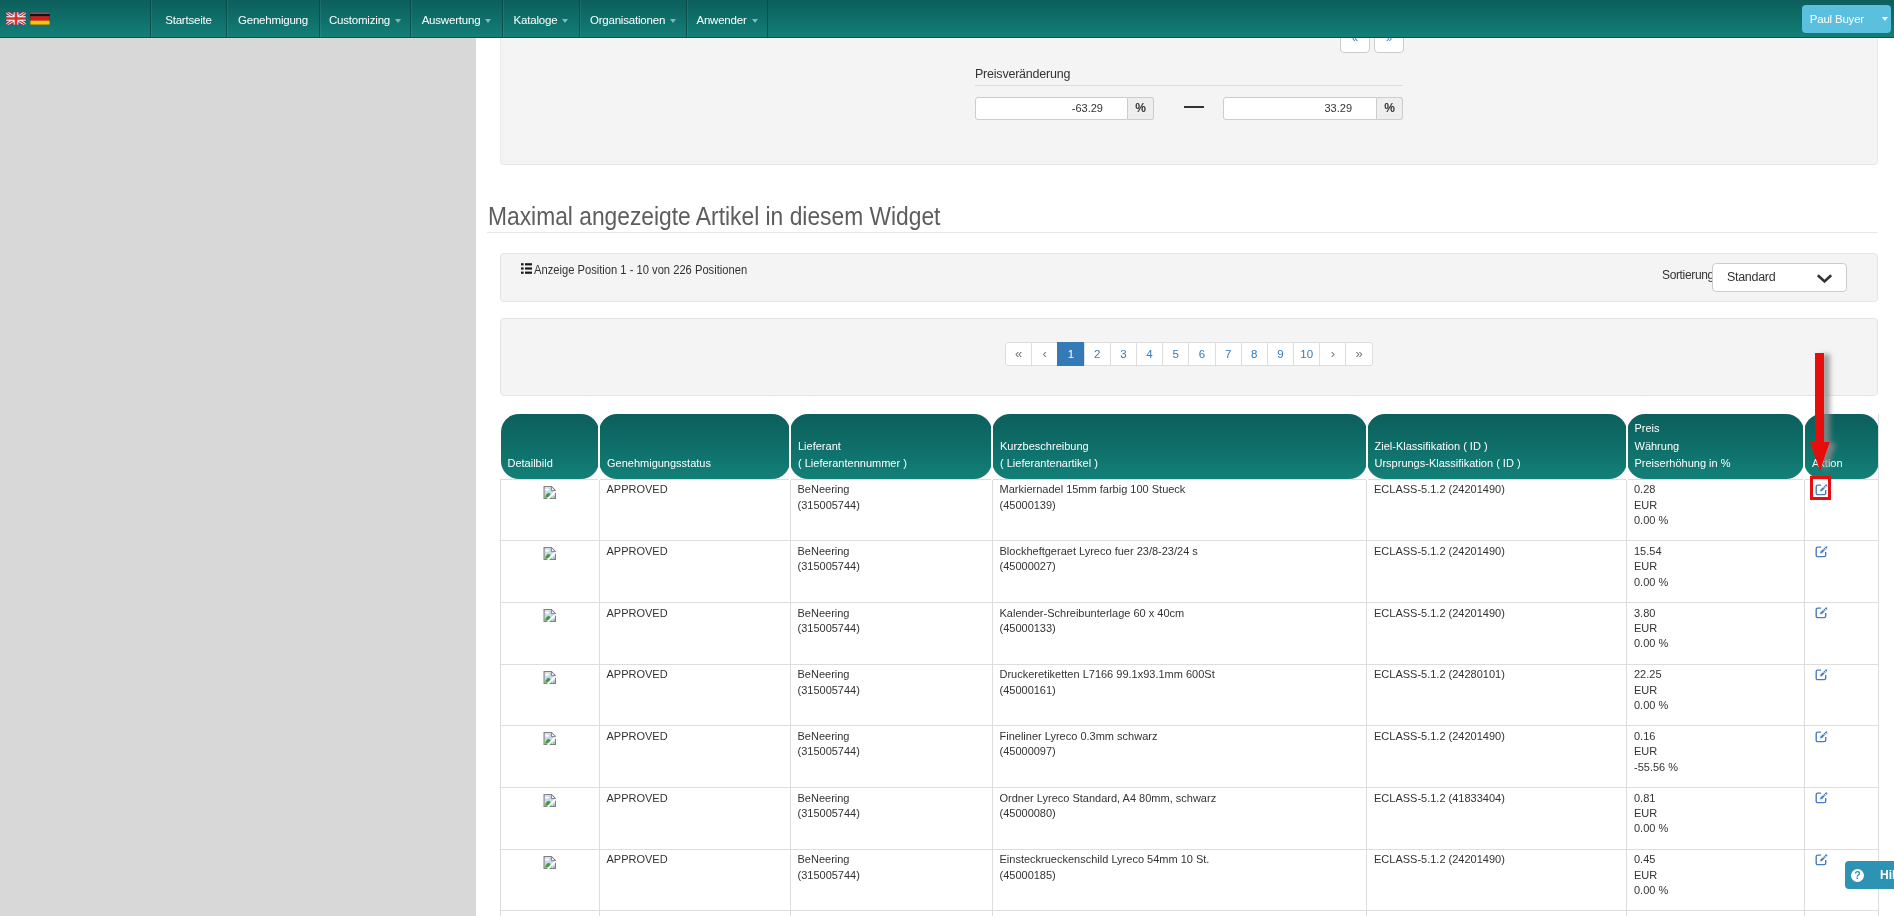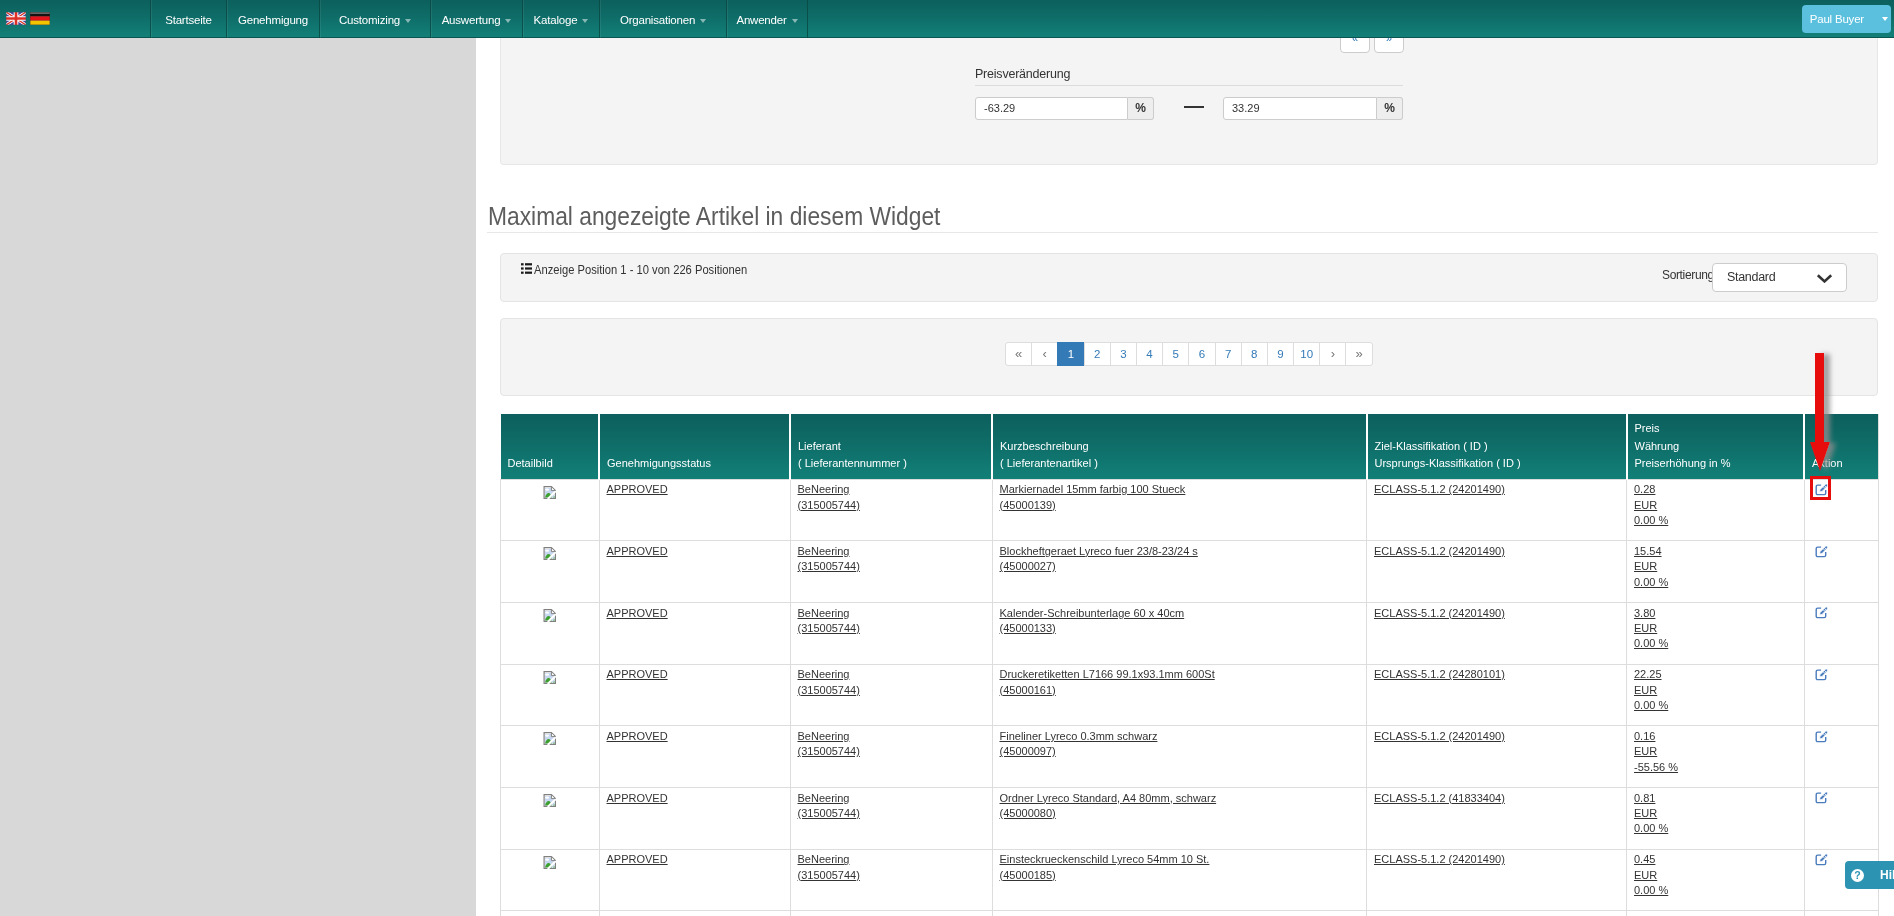--- a/index.html
+++ b/index.html
@@ -29,21 +29,21 @@
 #grayblock { position:absolute; left:0; top:38px; width:476px; height:878px; background:#d8d8d8; }
 
 
 #toppanel { position:absolute; left:500px; top:38px; width:1378px; height:127px;
   background:#f4f4f4; border:1px solid #e7e7e7; border-top:none; border-radius:0 0 4px 4px; }
 .navbtn { position:absolute; top:24px; height:29px; background:#fff; border:1px solid #ccc;
   border-radius:4px; color:#337ab7; font-size:11px; text-align:center; line-height:27px; z-index:5; }
 #lbl-preis { position:absolute; left:975px; top:67px; font-size:12px; letter-spacing:-0.2px; color:#333; transform:scaleX(1.04); transform-origin:0 0; }
 #preis-hr { position:absolute; left:975px; top:85px; width:428px; height:1px; background:#dcdcdc; }
 .inp { position:absolute; top:97px; height:23px; background:#fff; border:1px solid #ccc;
-  border-radius:3px 0 0 3px; font-size:11px; color:#333; padding:0 8px; line-height:21px; }
+  border-radius:3px 0 0 3px; font-size:11px; color:#333; padding:0 24px; line-height:21px;text-align:right; }
 .addon { position:absolute; top:97px; width:26px; height:23px; background:#eee; border:1px solid #ccc;
   border-left:none; border-radius:0 3px 3px 0; font-size:12px; font-weight:bold; color:#333;
   text-align:center; line-height:21px; }
 #dash { position:absolute; left:1184px; top:106px; width:20px; height:2px; background:#333; }
 
 
 #heading { position:absolute; left:488px; top:201px; font-size:26px; color:#5d5d5d; font-weight:400; transform:scaleX(0.877); transform-origin:0 0; white-space:nowrap; }
 #heading-hr { position:absolute; left:487px; top:232px; width:1391px; height:1px; background:#e7e7e7; }
 
 
@@ -67,22 +67,22 @@
 .pg.act { background:#337ab7; border-color:#337ab7; color:#fff; }
 
 
 #tbl { position:absolute; left:500px; top:413.5px; width:1378px; border-collapse:collapse;
   table-layout:fixed; font-size:11px; color:#333; }
 #tbl th { background:linear-gradient(180deg,#0c5f5c 0%,#0f6e69 50%,#128078 100%);
   color:#fff; font-weight:400; font-size:11px; text-align:left; vertical-align:bottom;
   padding:6.5px 7px 6px 7px; line-height:17.5px; border-right:2px solid #fff; }
 #tbl th:last-child { border-right:1px solid #ddd; }
 #tbl td { border:1px solid #ddd; vertical-align:top; padding:2.7px 7px; line-height:15.4px;
-  background:#fff; height:61.7px; box-sizing:border-box;text-decoration:underline; }
-#tbl th { box-sizing:border-box; }
+  background:#fff; height:61.7px; box-sizing:border-box; }
+#tbl th { box-sizing:border-box;border-radius:18px; }
 #tbl td.act { padding-top:3.5px; padding-left:10px; }
 #tbl td.c { padding-top:6px; }
 #tbl td.c { text-align:center; }
 
 
 #redbox { position:absolute; left:1810px; top:476px; width:21px; height:24px;
   border:3.5px solid #e80d0d; z-index:30; }
 #arrow { position:absolute; left:1796px; top:345px; z-index:31; }
 
 
@@ -376,24 +376,24 @@
     <svg class="flag" style="left:30px" width="20" height="13" viewBox="0 0 60 39">
       <rect width="60" height="13" fill="#141414"></rect>
       <rect y="13" width="60" height="13" fill="#e31319"></rect>
       <rect y="26" width="60" height="13" fill="#f2c500"></rect>
       <rect width="60" height="6" fill="rgba(255,255,255,0.35)"></rect>
       <rect width="60" height="39" fill="none" stroke="#333" stroke-width="2"></rect>
     </svg>
     <div id="nav-items">
       <div class="nav-item" style="width:77px">Startseite</div>
       <div class="nav-item" style="width:93px">Genehmigung</div>
-      <div class="nav-item" style="width:111px">Customizing<span class="caret-sm"></span></div>
+      <div class="nav-item" style="width:91px">Customizing<span class="caret-sm"></span></div>
       <div class="nav-item" style="width:92px">Auswertung<span class="caret-sm"></span></div>
       <div class="nav-item" style="width:77px">Kataloge<span class="caret-sm"></span></div>
-      <div class="nav-item" style="width:127px">Organisationen<span class="caret-sm"></span></div>
+      <div class="nav-item" style="width:107px">Organisationen<span class="caret-sm"></span></div>
       <div class="nav-item" style="width:81px">Anwender<span class="caret-sm"></span></div>
     </div>
     <div id="paulbuyer">
       <svg width="10" height="11" viewBox="0 0 10 11">
         <circle cx="5" cy="2.9" r="2.6" fill="#fff"></circle>
         <path d="M0.4,11 C0.4,7.3 2.3,6 5,6 C7.7,6 9.6,7.3 9.6,11 Z" fill="#fff"></path>
       </svg>
       <span>Paul Buyer</span>
       <span class="caret-sm"></span>
     </div>

